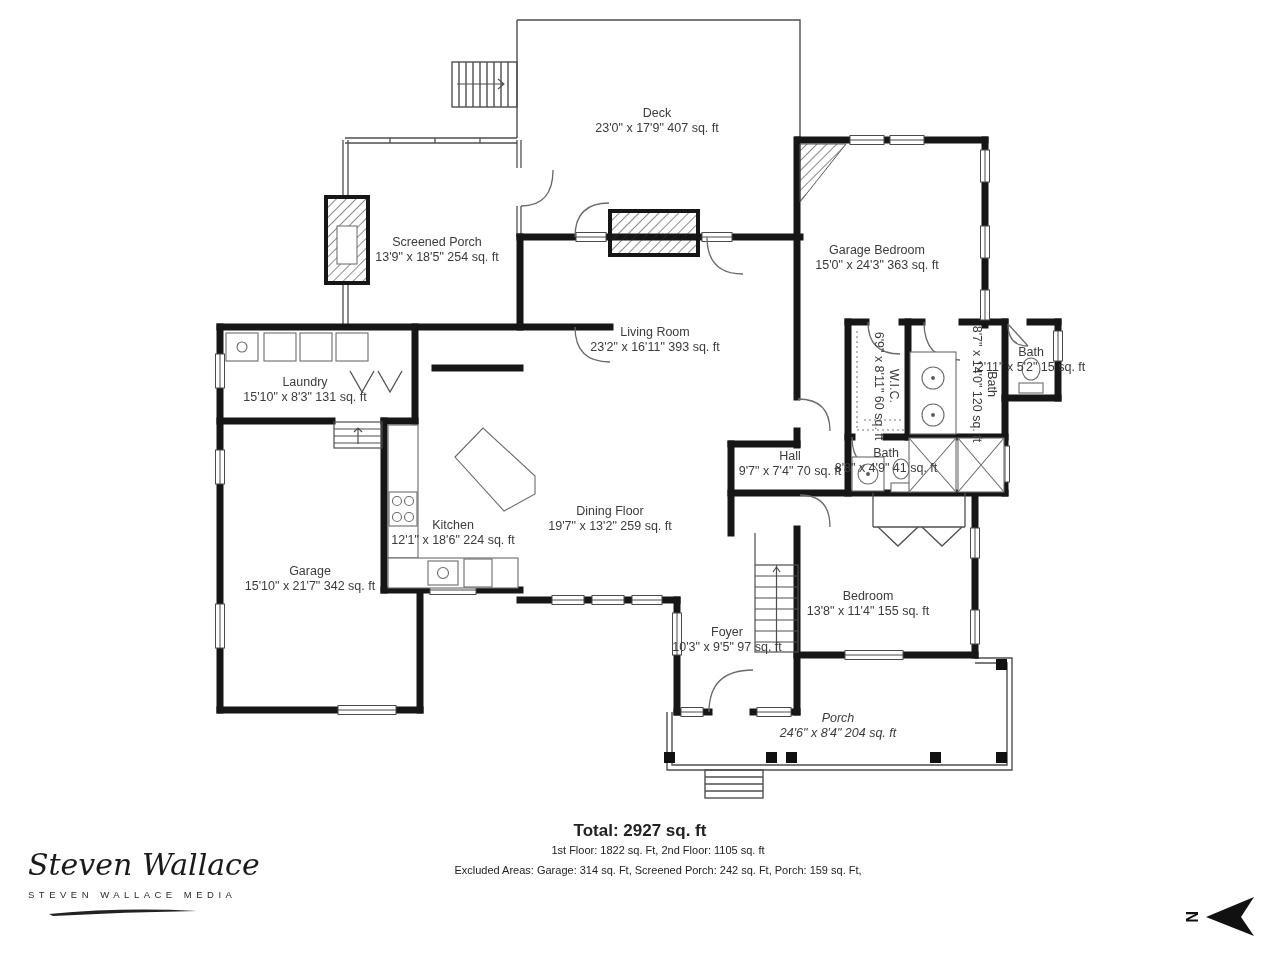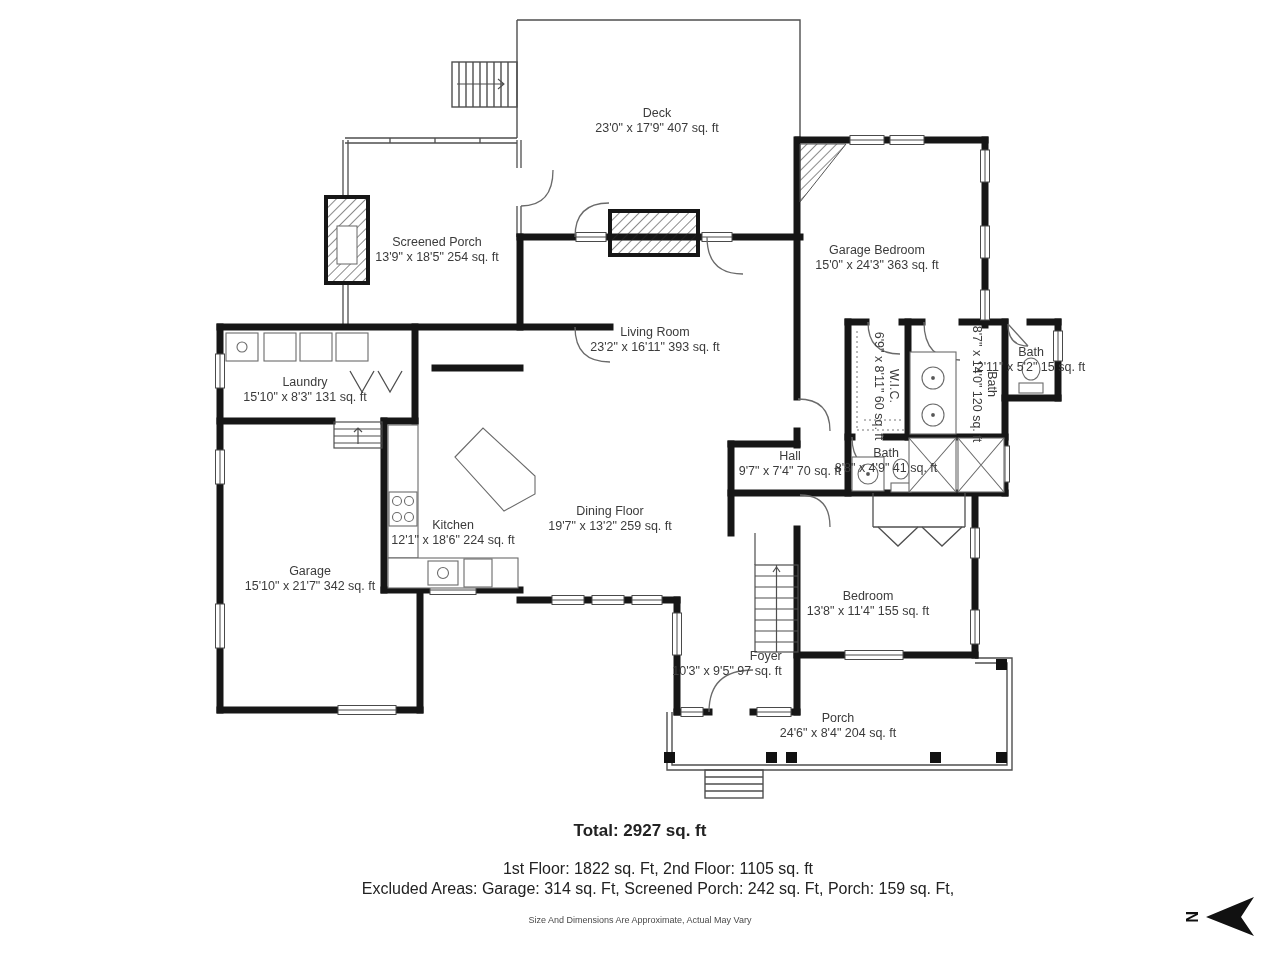--- a/index.html
+++ b/index.html
@@ -5,22 +5,22 @@
   html,body{margin:0;padding:0;background:#ffffff;}
   #canvas{position:relative;width:1280px;height:960px;background:#ffffff;overflow:hidden;
           font-family:"Liberation Sans", sans-serif;}
   #plan-svg{position:absolute;left:0;top:0;}
   .room-label{position:absolute;transform:translate(-50%,-50%);text-align:center;color:#3b3b3b;
               font-size:12.5px;line-height:15px;white-space:nowrap;}
   .room-label.rot{transform:translate(-50%,-50%) rotate(90deg);}
   .room-label .rname{}
   .room-label .rdims{}
   #summary{position:absolute;left:0;right:0;top:821px;text-align:center;color:#222;}
-  #summary .total{font-size:17px;font-weight:bold;line-height:20px;margin-bottom:18px;}
-  #summary .sline{font-size:16px;line-height:19.5px;margin-left:36px;}
+  #summary .total{font-size:17px;font-weight:bold;line-height:20px;margin-bottom:0;}
+  #summary .sline{font-size:11px;line-height:19.5px;margin-left:36px;}
   #summary .disclaimer{font-size:9px;color:#4a4a4a;margin-top:17px;}
   #logo{position:absolute;left:28px;top:848px;width:190px;text-align:center;color:#1a1a1a;}
   #logo .script{font-family:"DejaVu Serif", serif;font-style:italic;font-size:30px;line-height:34px;
                 letter-spacing:0px;white-space:nowrap;}
   #logo .subtitle{font-size:9.5px;letter-spacing:4.5px;margin-top:7px;color:#2b2b2b;white-space:nowrap;}
   #logo .swoosh{margin-top:3px;}
 </style>
 </head>
 <body>
 
@@ -292,30 +292,38 @@
   <div class="rdims">19'7" x 13'2" 259 sq. ft</div>
 </div>
 <div class="room-label" style="left:310px;top:579px;">
   <div class="rname">Garage</div>
   <div class="rdims">15'10" x 21'7" 342 sq. ft</div>
 </div>
 <div class="room-label" style="left:868px;top:596px;margin-top:8px;">
   <div class="rname">Bedroom</div>
   <div class="rdims">13'8" x 11'4" 155 sq. ft</div>
 </div>
-<div class="room-label" style="left:727px;top:664px;text-align:right;">
+<div class="room-label" style="left:727px;top:640px;">
   <div class="rname">Foyer</div>
   <div class="rdims">10'3" x 9'5" 97 sq. ft</div>
 </div>
-<div class="room-label" style="left:838px;top:726px;">
+<div class="room-label" style="left:838px;top:726px;font-style:italic;">
   <div class="rname">Porch</div>
   <div class="rdims">24'6" x 8'4" 204 sq. ft</div>
 </div>
 
 <div id="summary">
   <div class="total">Total: 2927 sq. ft</div>
   <div class="sline">1st Floor: 1822 sq. Ft, 2nd Floor: 1105 sq. ft</div>
   <div class="sline">Excluded Areas: Garage: 314 sq. Ft, Screened Porch: 242 sq. Ft, Porch: 159 sq. Ft,</div>
-  <div class="disclaimer">Size And Dimensions Are Approximate, Actual May Vary</div>
-</div>
-
+</div>
+
+<div id="logo">
+  <div class="script">Steven Wallace</div>
+  <div class="subtitle">STEVEN WALLACE MEDIA</div>
+  <div class="swoosh">
+    <svg width="160" height="10" viewBox="0 0 160 10">
+      <path d="M6,7 Q80,0 154,4 Q82,5 10,9 Z" fill="#222"></path>
+    </svg>
+  </div>
+</div>
 
 </div>
 
 </body></html>

